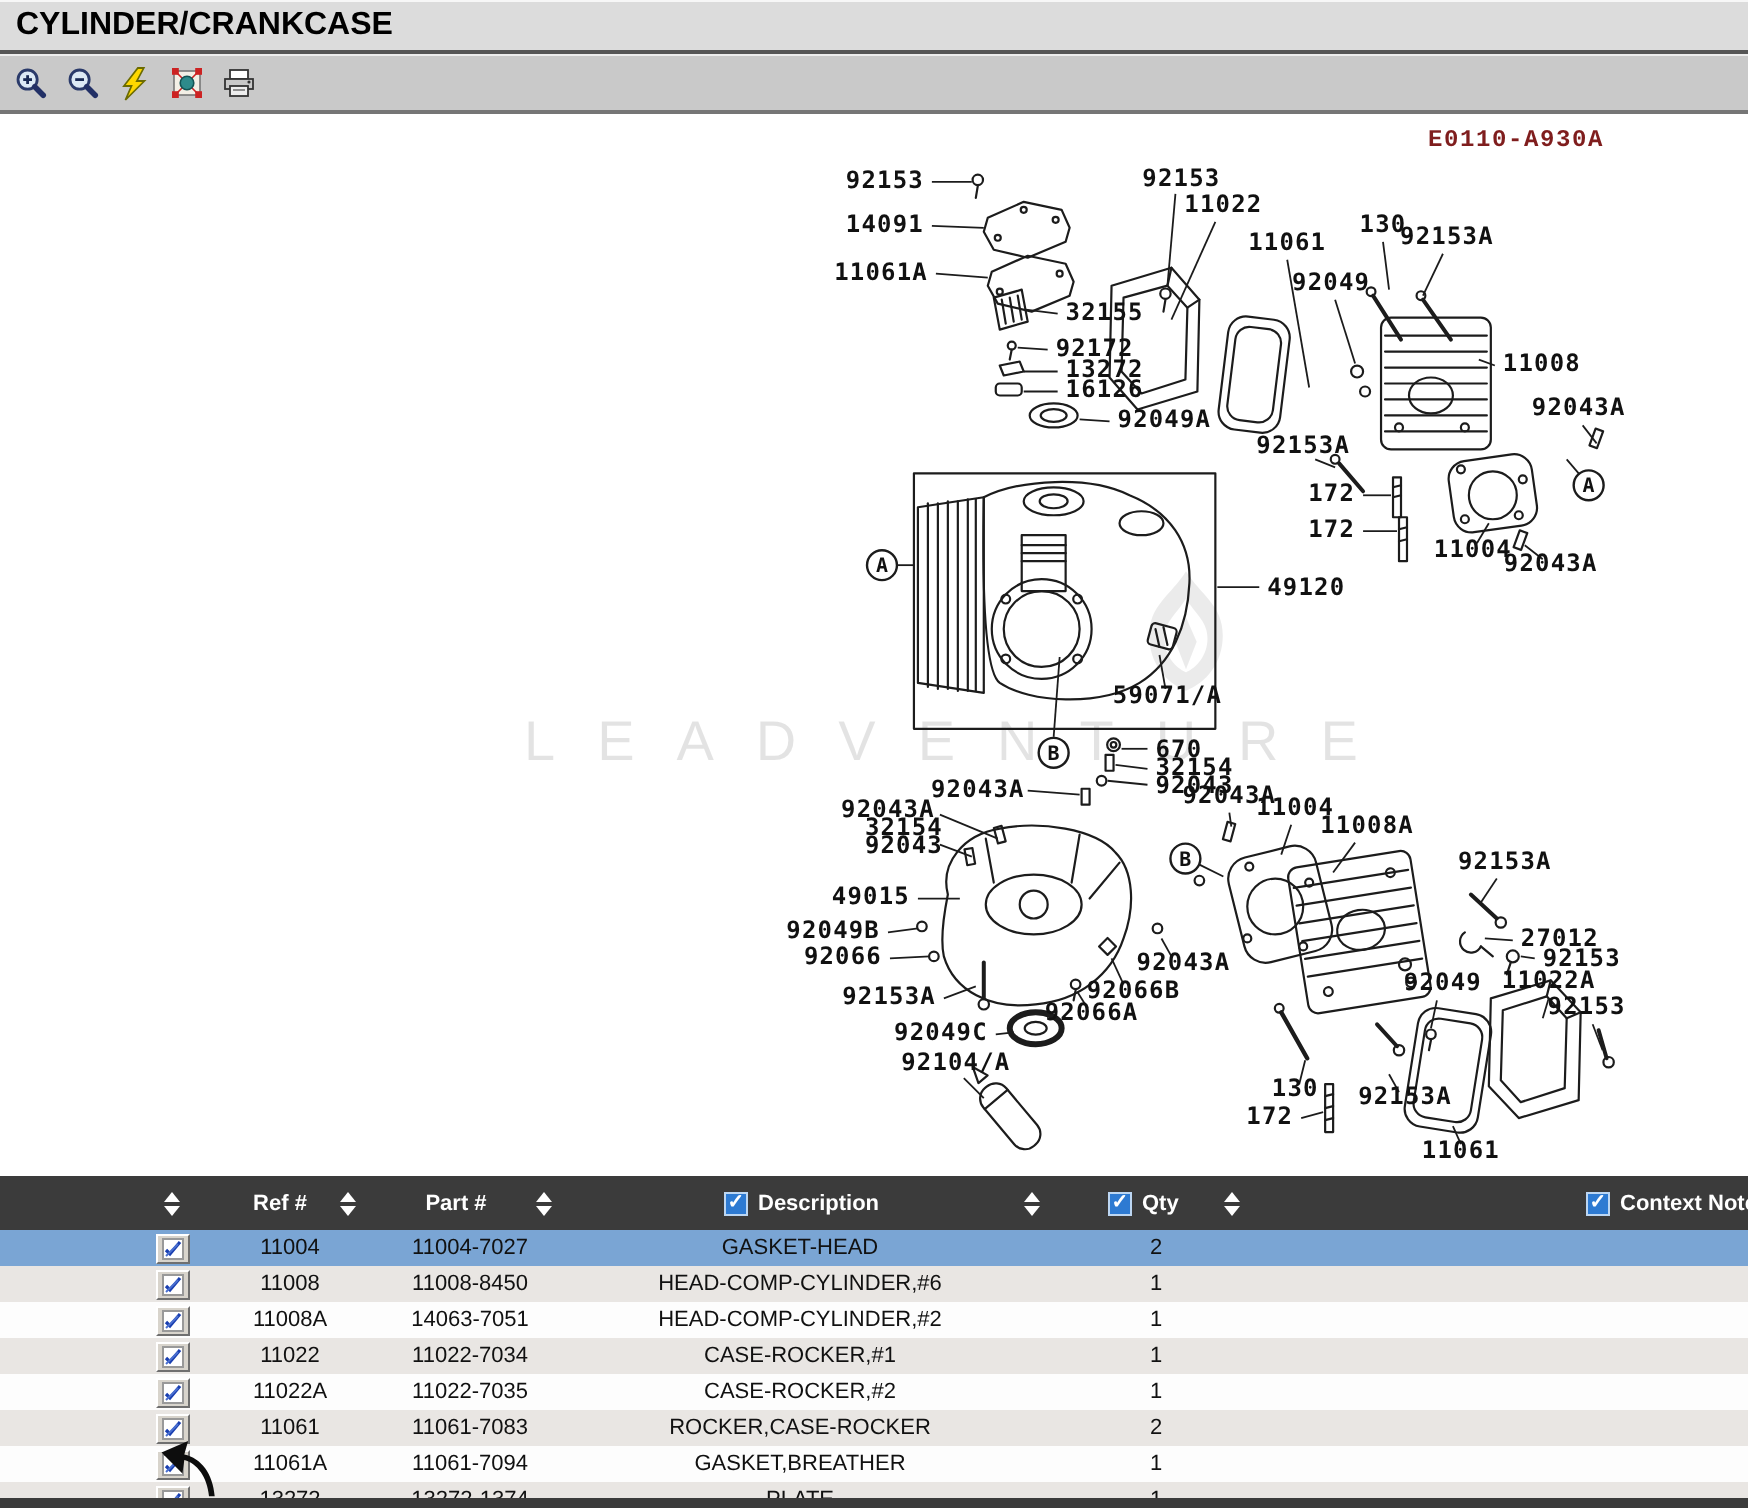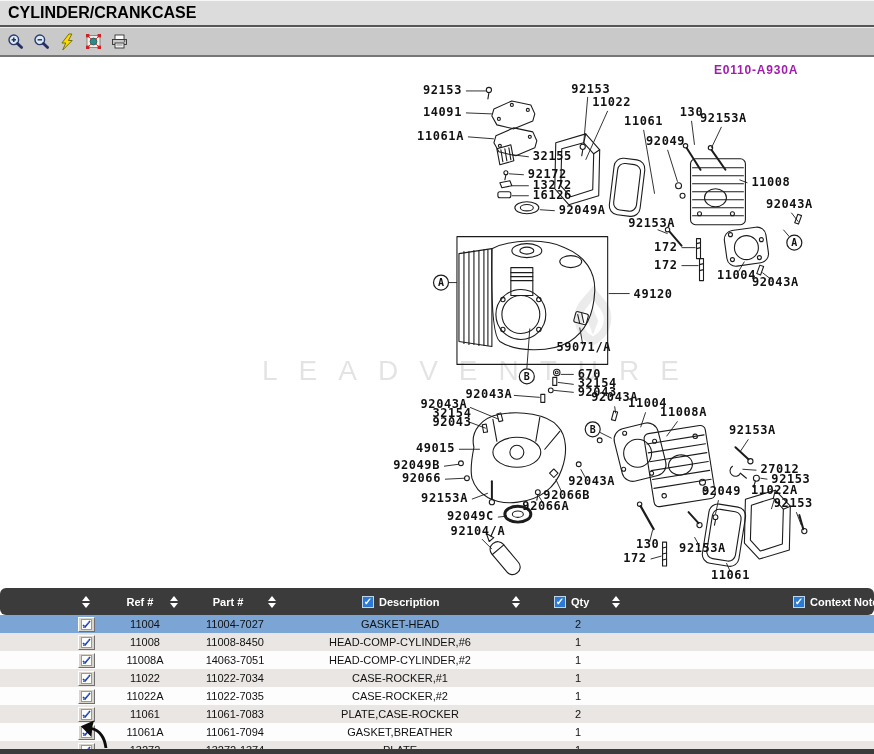--- a/index.html
+++ b/index.html
@@ -13,35 +13,35 @@
   .titlebar .t{font-size:16px;font-weight:bold;color:#000;}
 
   
   .toolbar{position:absolute;top:27px;left:0;right:0;height:30px;background:#c9c9c9;
     border-top:1px solid #ededed;border-bottom:2px solid #767676;box-sizing:border-box;
     display:flex;align-items:center;gap:5px;padding-left:5px;}
   .tbtn{width:21px;height:22px;display:flex;align-items:center;justify-content:center;cursor:pointer;}
 
   
   .diagram{position:absolute;top:59px;left:0;width:874px;height:529px;background:#fff;overflow:hidden;}
-  .diagram-code{position:absolute;left:714px;top:4px;font-family:Liberation Sans, sans-serif;
-    font-weight:bold;font-size:12px;letter-spacing:0.8px;color:#a21caf;}
+  .diagram-code{position:absolute;left:714px;top:4px;font-family:Liberation Mono, monospace;
+    font-weight:bold;font-size:12px;letter-spacing:0.8px;color:#7f1d1d;}
   .watermark{position:absolute;left:262px;top:296px;font-size:28px;letter-spacing:21px;
     color:rgba(0,0,0,0.11);white-space:nowrap;}
   .flame{position:absolute;left:570px;top:226px;}
   svg.main{position:absolute;left:0;top:0;}
   .parts{fill:none;stroke:#1c1c1c;stroke-width:1.1;stroke-linejoin:round;stroke-linecap:round;}
   .lbl{font-family:"DejaVu Sans Mono",monospace;font-weight:bold;font-size:12px;letter-spacing:0.6px;fill:#111;}
   .leader{stroke:#1c1c1c;stroke-width:0.9;}
   .mkr circle{fill:#fff;stroke:#1c1c1c;stroke-width:1.2;}
   .mkr text{font-family:"DejaVu Sans Mono",monospace;font-weight:bold;font-size:10px;fill:#111;text-anchor:middle;}
 
   
   .thead{position:absolute;top:588px;left:0;width:874px;height:27px;background:#3b3b3b;color:#fff;
-    font-size:11px;font-weight:bold;overflow:hidden;border-radius:6px;}
+    font-size:11px;font-weight:bold;overflow:hidden;}
   .hitem{position:absolute;top:0;height:27px;display:flex;align-items:center;white-space:nowrap;}
   .sort{display:inline-flex;flex-direction:column;gap:2px;align-items:center;cursor:pointer;}
   .sort i{display:block;width:0;height:0;border-left:4px solid transparent;border-right:4px solid transparent;}
   .sort .up{border-bottom:5px solid #fff;}
   .sort .dn{border-top:5px solid #fff;}
   .ckb{width:12px;height:12px;background:#2d7ad2;border:1px solid #bcd6f2;box-sizing:border-box;
     display:inline-flex;align-items:center;justify-content:center;color:#fff;font-size:10px;
     line-height:10px;margin-right:5px;cursor:pointer;}
   .tbody{position:absolute;top:615px;left:0;width:874px;height:139px;overflow:hidden;}
   .trow{display:grid;grid-template-columns:110px 70px 110px 220px 136px 1fr;height:18px;
@@ -541,21 +541,21 @@
           <span class="rowicon">
             <svg width="11" height="11" viewBox="0 0 11 11">
               <rect x="0.5" y="0.5" width="10" height="10" fill="#fff" stroke="#999"></rect>
               <path d="M2 6 L4 8 L9 2" stroke="#1a3fb0" stroke-width="1.6" fill="none"></path>
               <line x1="2" y1="9" x2="8" y2="3" stroke="#4a6fd0" stroke-width="1"></line>
             </svg>
           </span>
         </div>
         <div>11061</div>
         <div>11061-7083</div>
-        <div>PLATE,CASE-ROCKER</div>
+        <div>ROCKER,CASE-ROCKER</div>
         <div>2</div>
         <div></div>
       </div>
       <div class="trow plain">
         <div>
           <span class="rowicon">
             <svg width="11" height="11" viewBox="0 0 11 11">
               <rect x="0.5" y="0.5" width="10" height="10" fill="#fff" stroke="#999"></rect>
               <path d="M2 6 L4 8 L9 2" stroke="#1a3fb0" stroke-width="1.6" fill="none"></path>
               <line x1="2" y1="9" x2="8" y2="3" stroke="#4a6fd0" stroke-width="1"></line>

